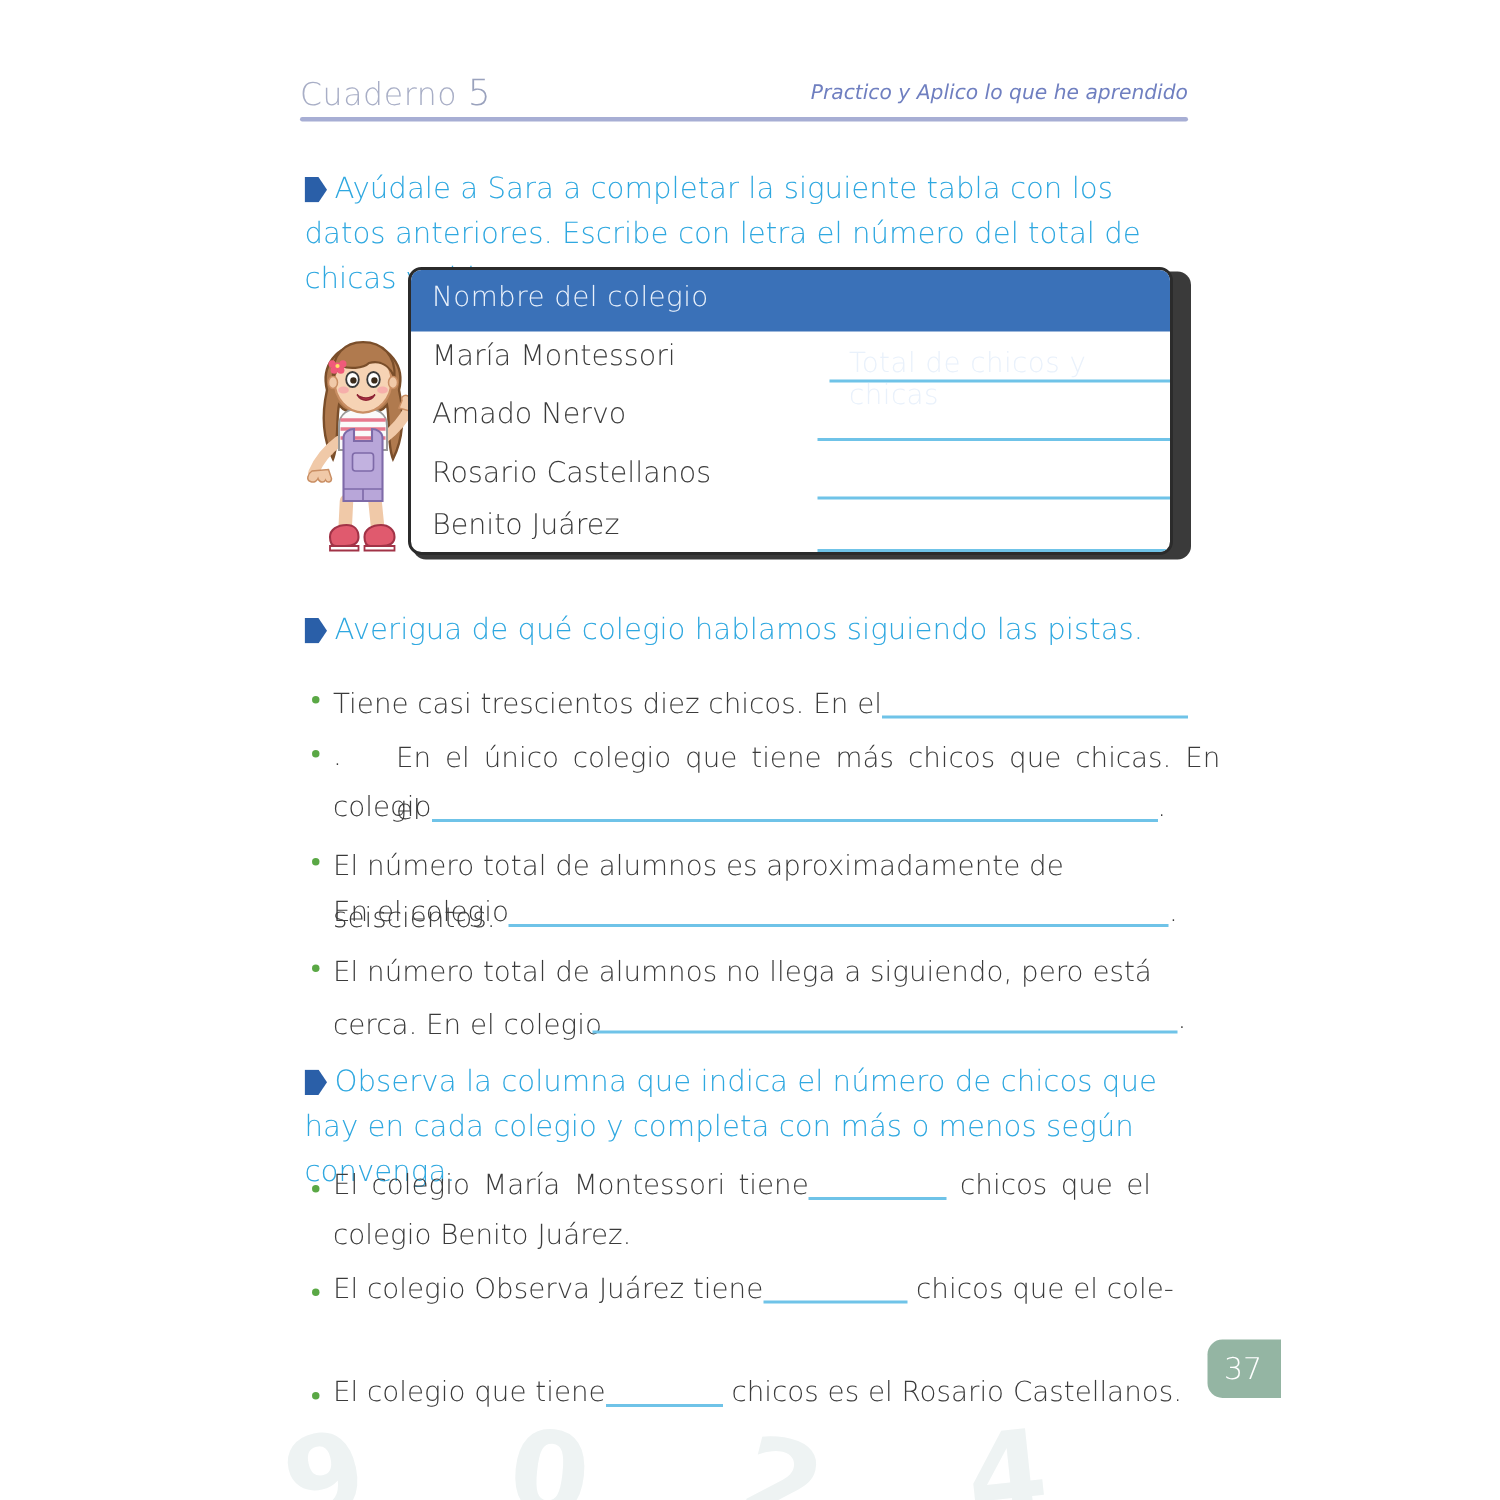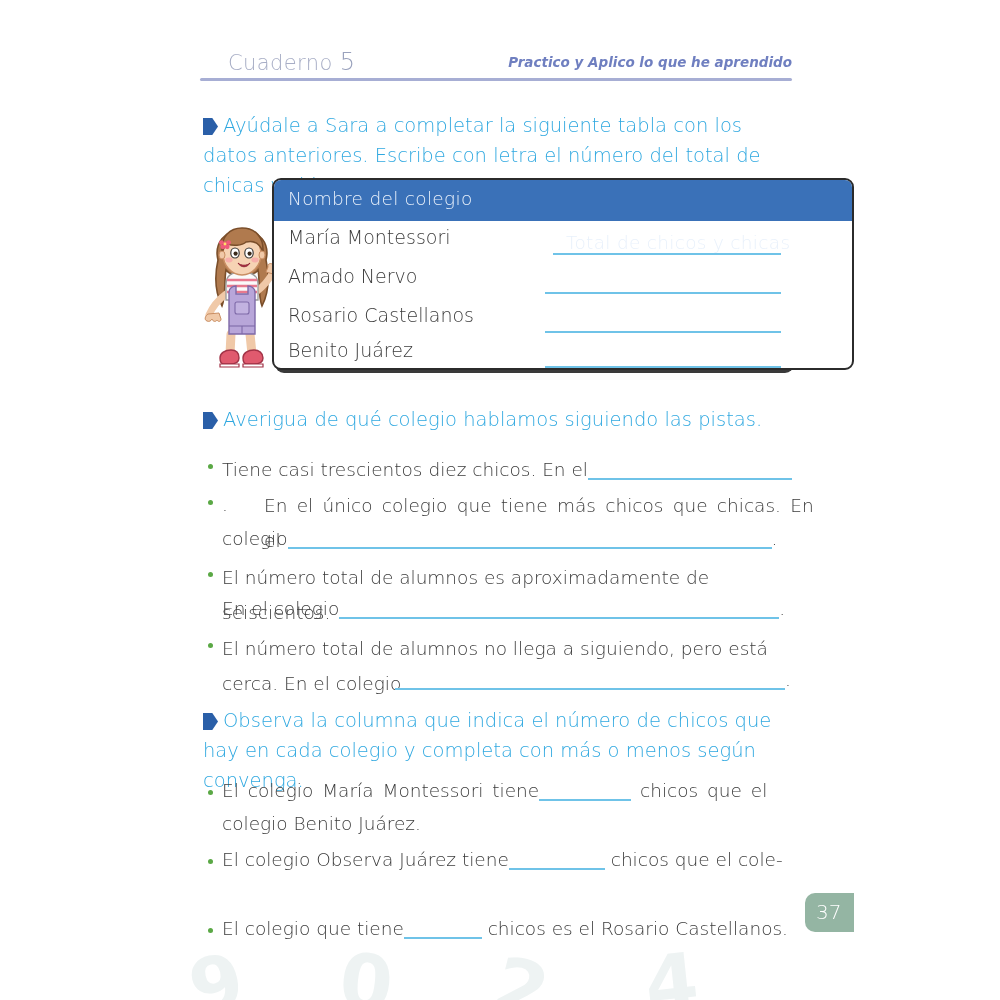--- a/index.html
+++ b/index.html
@@ -33,36 +33,34 @@
   .cuaderno {
     position: absolute;
     left: 0;
     top: 0;
     font-size: 21px;
     letter-spacing: 0.4px;
     color: #a8aec6;
     font-family: "DejaVu Sans", sans-serif;
     font-weight: 300;
     white-space: nowrap;
-    margin-left: 28px;
   }
   .cuaderno .num {
     font-size: 24px;
     color: #9aa2bd;
   }
   .run-right {
     position: absolute;
     right: 0;
     top: 6px;
     font-size: 13.5px;
     font-style: italic;
     color: #6f7fc0;
     font-family: "DejaVu Sans", sans-serif;
     white-space: nowrap;
-    font-weight: bold;
   }
   .head-rule {
     position: absolute;
     left: 200px;
     top: 78px;
     width: 592px;
     height: 3px;
     background: #a7aed4;
     border-radius: 2px;
   }
@@ -116,21 +114,21 @@
     top: 181px;
     width: 519px;
     height: 192px;
     border-radius: 9px;
     background: #3a3a3a;
   }
   .tbl {
     position: absolute;
     left: 272px;
     top: 178px;
-    width: 582px;
+    width: 510px;
     height: 192px;
     border: 2px solid #2b2b2b;
     border-radius: 9px;
     background: #ffffff;
     overflow: hidden;
     box-sizing: border-box;
   }
   .tbl-head {
     position: absolute;
     left: 0;

